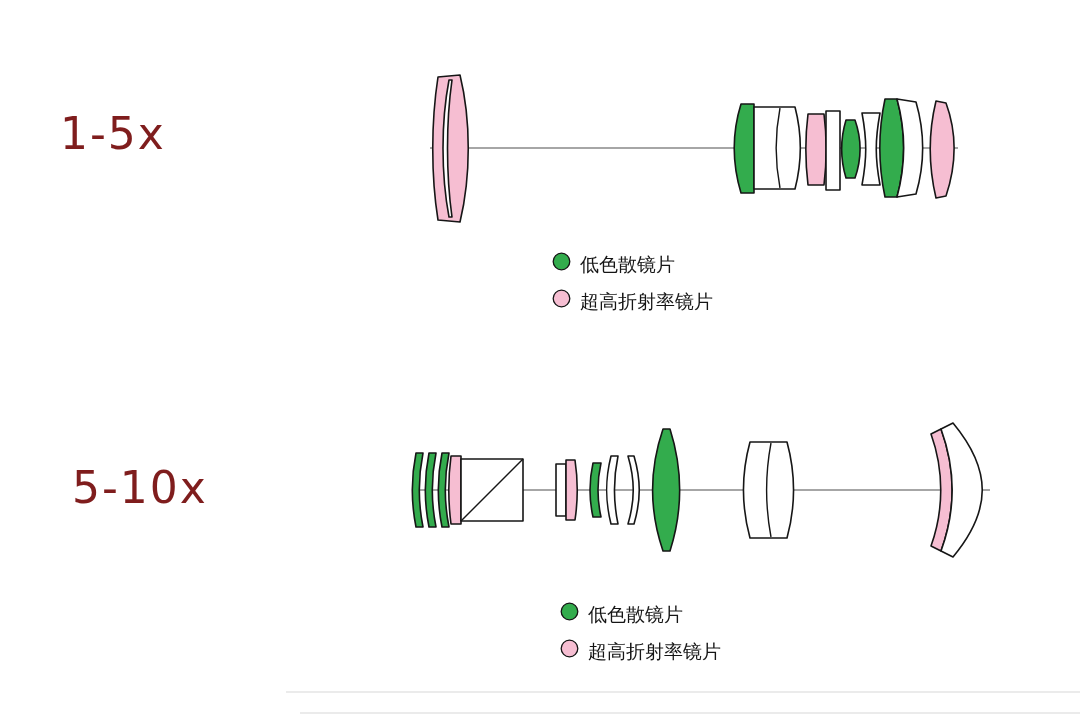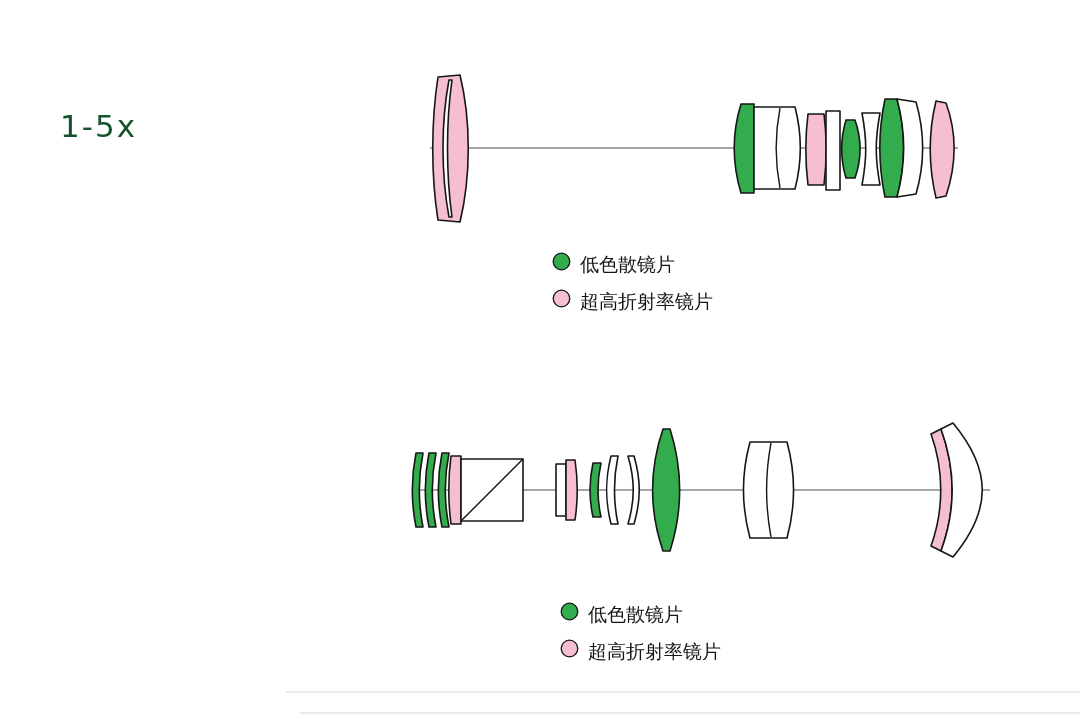--- a/index.html
+++ b/index.html
@@ -2,21 +2,21 @@
 <html><head>
 <meta charset="utf-8">
 <style>
   html,body{margin:0;padding:0;background:#ffffff;}
   .stage{
     position:relative;width:1080px;height:727px;background:#ffffff;overflow:hidden;
     font-family:"DejaVu Sans","Liberation Sans",sans-serif;color:#1a1a1a;
   }
   .layer{position:absolute;left:0;top:0;}
   .zoom-label{
-    position:absolute;font-size:31px;letter-spacing:2px;color:#14532d;
+    position:absolute;font-size:44px;letter-spacing:2px;color:#7f1d1d;
     font-family:"DejaVu Sans","Liberation Sans",sans-serif;white-space:nowrap;
   }
   .legend{position:absolute;display:flex;flex-direction:column;gap:11px;}
   .legend-row{display:flex;align-items:flex-start;gap:9px;font-size:19px;color:#151515;white-space:nowrap;}
   .legend-row svg{display:block;flex:0 0 auto;}
   .swatch-circle{stroke:#141414;stroke-width:1.3;}
   
   .ln{stroke:#161616;stroke-width:1.6;stroke-linejoin:round;}
   .white{fill:#ffffff;}
   .green{fill:#33AC4D;}
@@ -85,20 +85,21 @@
         <path class="ln white" d="M 941 429 C 956 470 956 510 941 551 L 953 557 C 992 510 992 470 953 423 Z"></path>
       </g>
     </g>
 
     <line class="faint" x1="286" y1="692" x2="1080" y2="692"></line>
     <line class="faint" x1="300" y1="713" x2="1080" y2="713"></line>
   </svg>
 
   <div class="zoom-label" style="left:60px;top:108px">1-5x</div>
 
+  <div class="zoom-label" style="left:72px;top:462px">5-10x</div>
 
   <div class="legend" style="left:552px;top:252px">
     <div class="legend-row">
       <svg width="19" height="19" viewBox="0 0 19 19">
         <circle class="swatch-circle" cx="9.5" cy="9.5" r="8.3" fill="#33AC4D"></circle>
       </svg>
       <span>低色散镜片</span>
     </div>
     <div class="legend-row">
       <svg width="19" height="19" viewBox="0 0 19 19">

